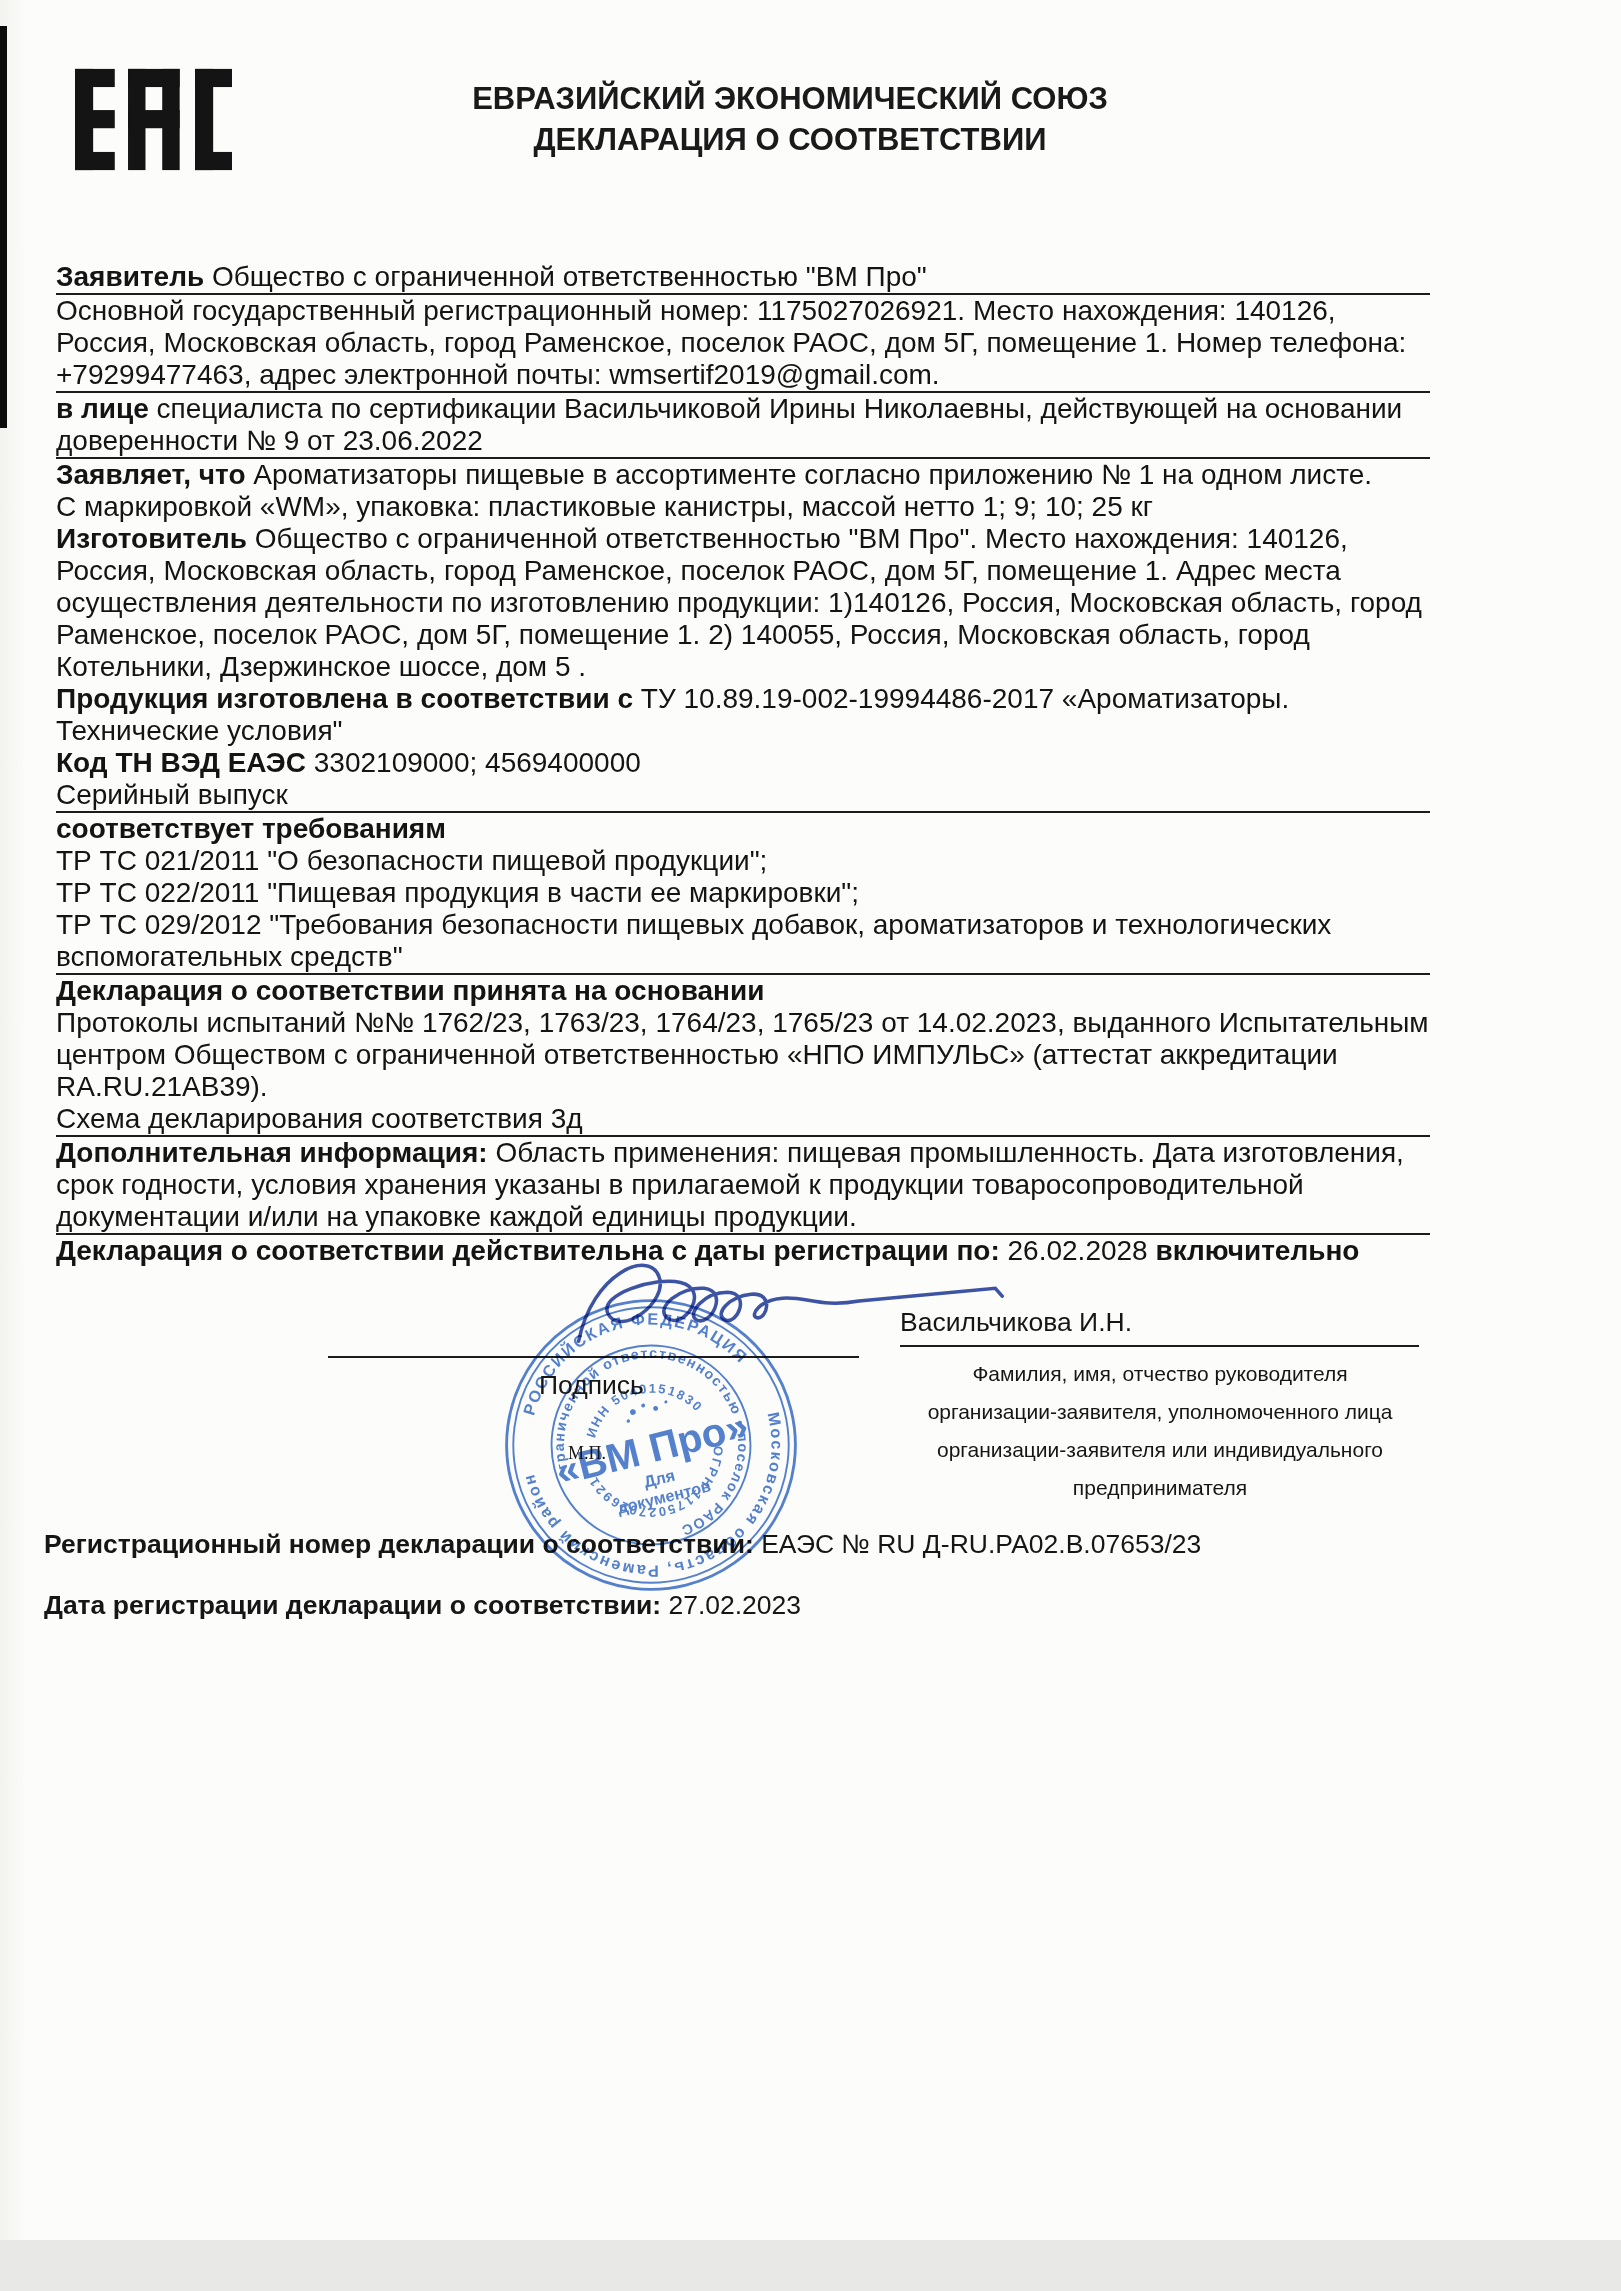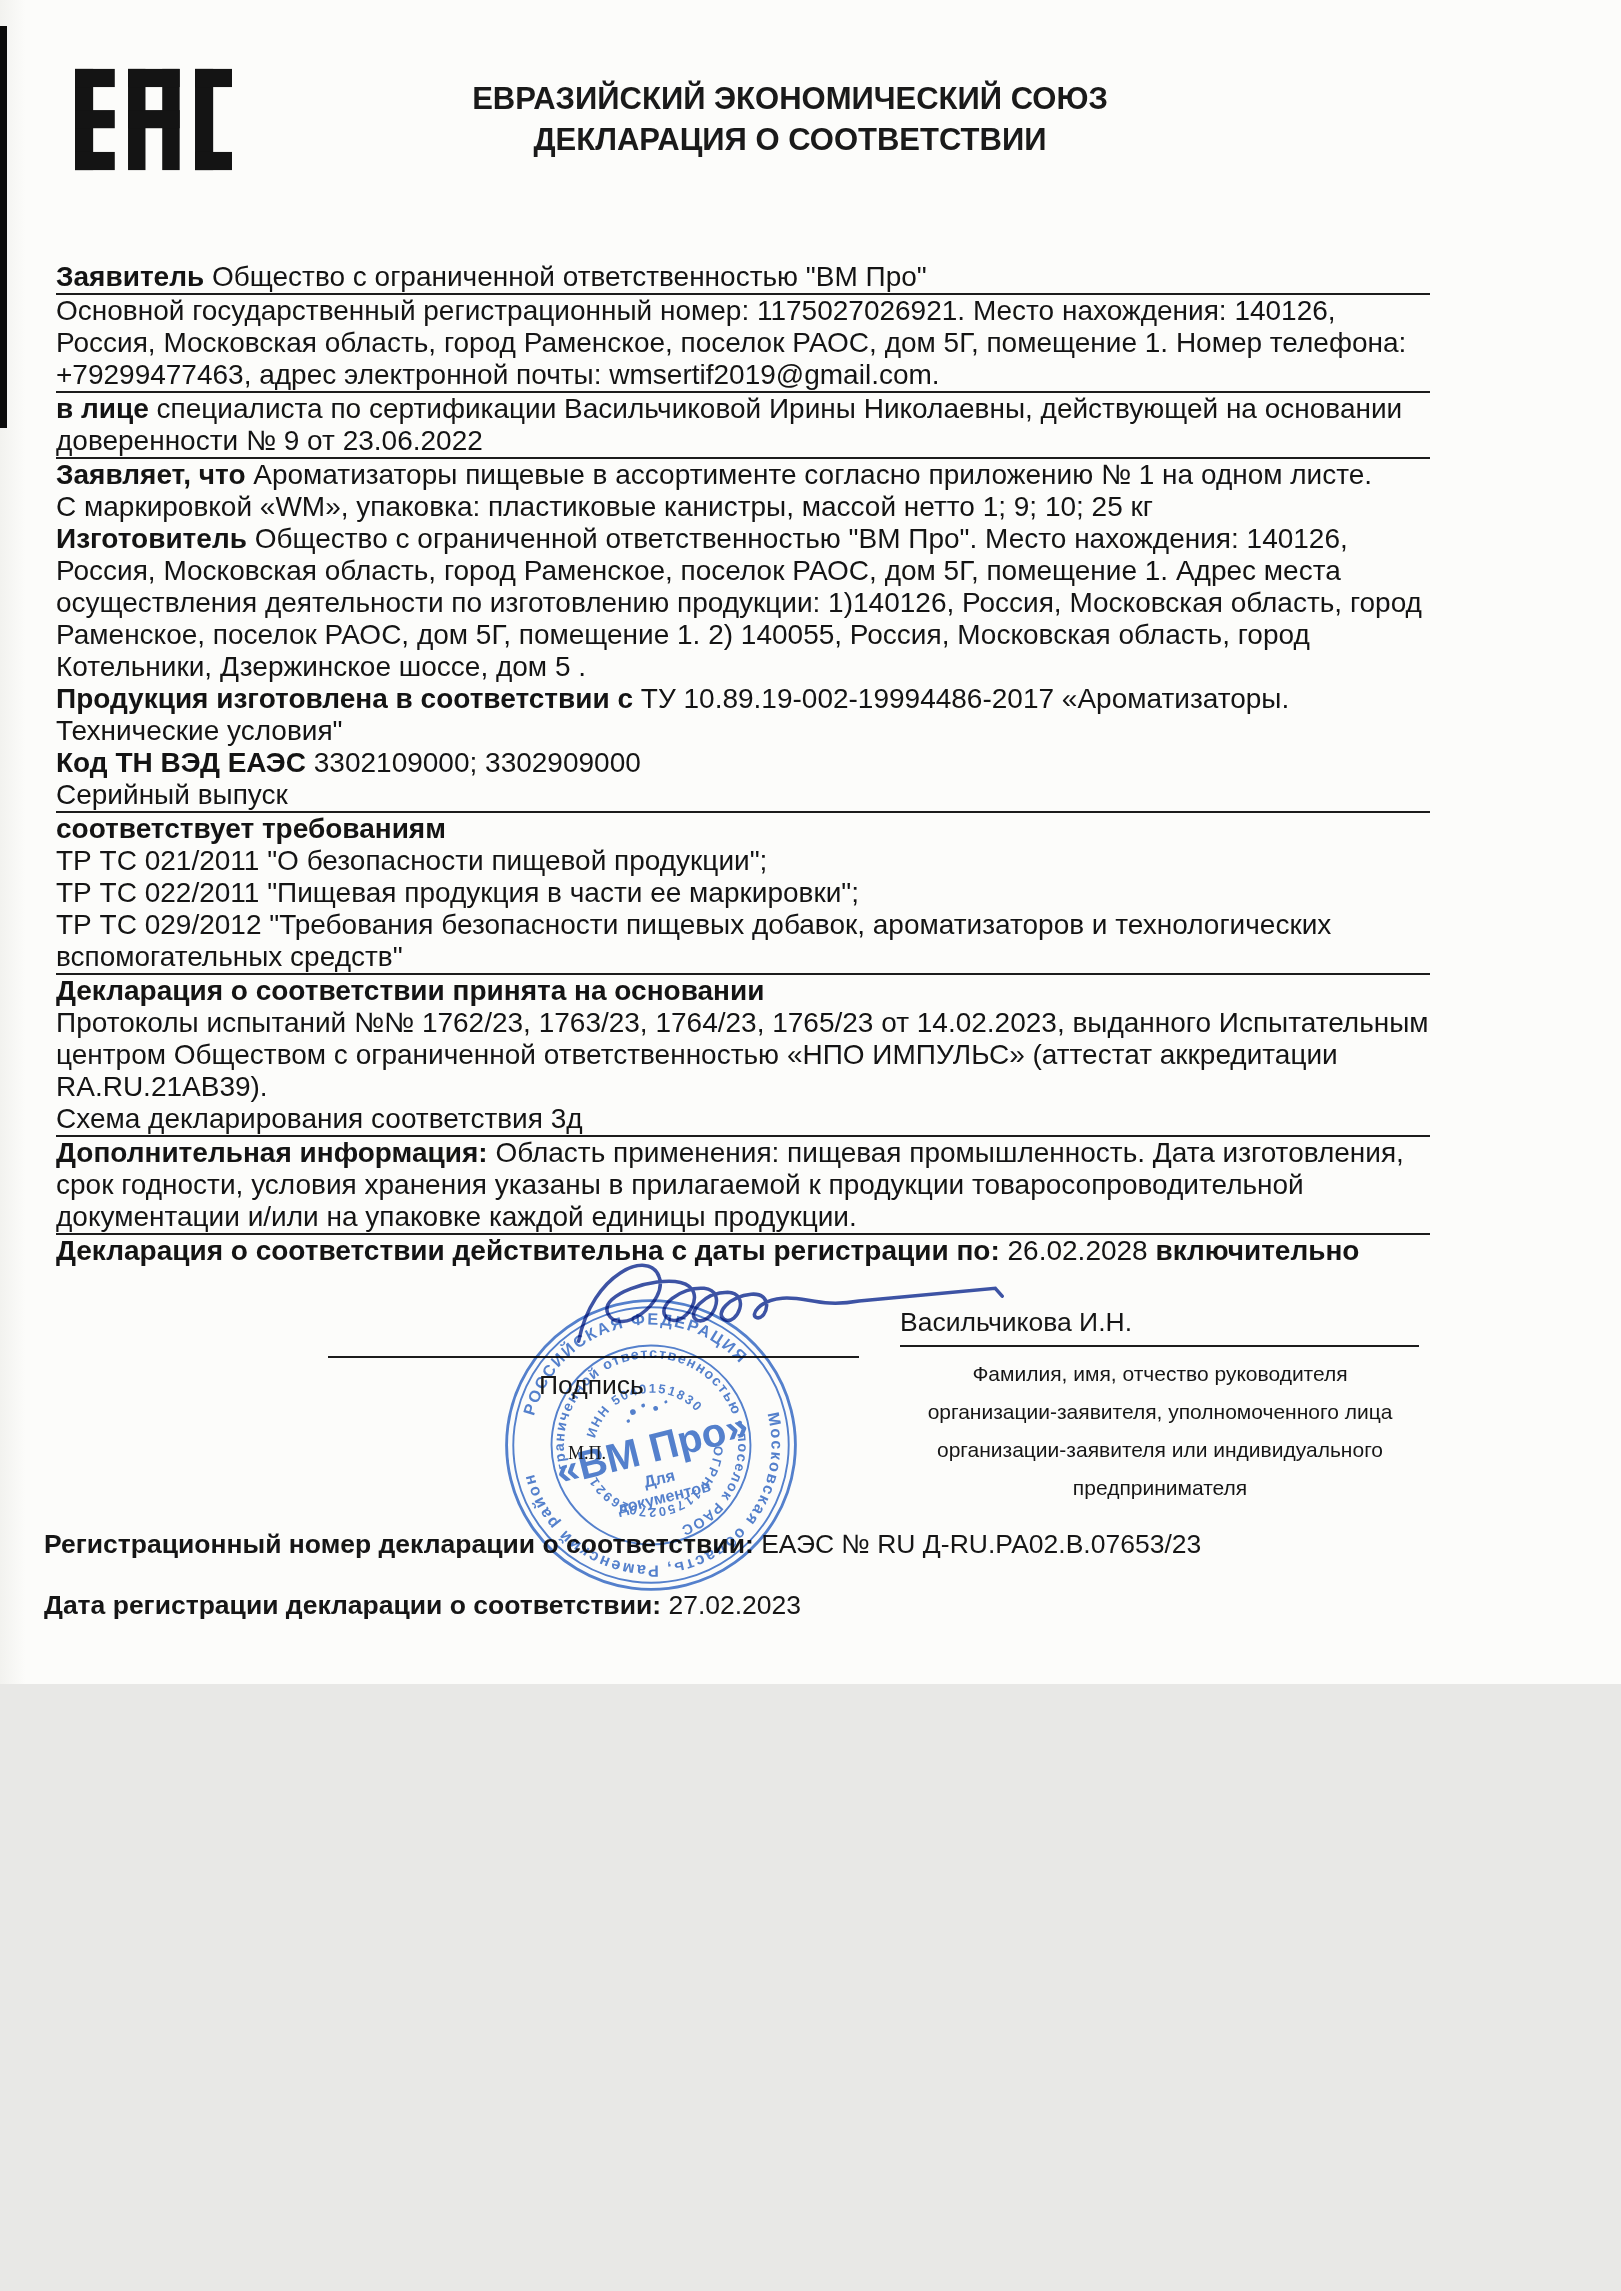--- a/index.html
+++ b/index.html
@@ -1,18 +1,18 @@
 <!DOCTYPE html>
 <html><head>
 <meta charset="utf-8">
 <style>
   * { margin:0; padding:0; box-sizing:border-box; }
   html,body { background:#e8e8e6; }
   .page {
-    position:relative; width:1621px; height:1684px;
+    position:relative; width:1621px; height:2240px;
     background:linear-gradient(90deg,#f2f2ef 0px,#fcfcfa 25.5px,#fcfcfa 100%);
     font-family:"Liberation Sans", sans-serif; color:#161616; overflow:hidden;
   }
   .scan-bar { position:absolute; left:0; top:25.5px; width:6.9px; height:402px; background:#0b0b0b; }
   .eac-logo { position:absolute; left:75px; top:50px; width:157px; height:139px; }
   .title {
     position:absolute; left:98px; top:78px; width:1384px; text-align:center;
     font-weight:bold; font-size:31px; line-height:41px; color:#1a1a1a;
   }
   .doc-rows { position:absolute; left:56px; top:261px; width:1374px; font-size:28px; line-height:32px; color:#141414; }
@@ -82,21 +82,21 @@
       <div class="doc-row underlined"><span>доверенности № 9 от  23.06.2022</span></div>
       <div class="doc-row"><span class="b">Заявляет, что </span><span>Ароматизаторы пищевые в ассортименте согласно приложению № 1 на одном листе.</span></div>
       <div class="doc-row"><span>С маркировкой «WM»,  упаковка: пластиковые канистры, массой нетто 1; 9; 10; 25 кг</span></div>
       <div class="doc-row"><span class="b">Изготовитель </span><span>Общество с ограниченной ответственностью "ВМ Про". Место нахождения: 140126,</span></div>
       <div class="doc-row"><span>Россия, Московская область, город Раменское, поселок  РАОС, дом 5Г, помещение 1. Адрес места</span></div>
       <div class="doc-row"><span>осуществления деятельности по изготовлению продукции: 1)140126, Россия, Московская область, город</span></div>
       <div class="doc-row"><span>Раменское, поселок РАОС, дом 5Г, помещение 1. 2) 140055, Россия, Московская область, город</span></div>
       <div class="doc-row"><span>Котельники, Дзержинское шоссе, дом 5 .</span></div>
       <div class="doc-row"><span class="b">Продукция изготовлена в соответствии с </span><span>ТУ 10.89.19-002-19994486-2017 «Ароматизаторы.</span></div>
       <div class="doc-row"><span>Технические условия"</span></div>
-      <div class="doc-row"><span class="b">Код ТН ВЭД ЕАЭС </span><span>3302109000; 3302909000</span></div>
+      <div class="doc-row"><span class="b">Код ТН ВЭД ЕАЭС </span><span>3302109000; 4569400000</span></div>
       <div class="doc-row underlined"><span>Серийный выпуск</span></div>
       <div class="doc-row"><span class="b">соответствует требованиям</span></div>
       <div class="doc-row"><span>ТР ТС 021/2011 "О безопасности пищевой продукции";</span></div>
       <div class="doc-row"><span>ТР ТС 022/2011 "Пищевая продукция в части ее маркировки";</span></div>
       <div class="doc-row"><span>ТР ТС 029/2012 "Требования безопасности пищевых добавок, ароматизаторов и технологических</span></div>
       <div class="doc-row underlined"><span>вспомогательных средств"</span></div>
       <div class="doc-row"><span class="b">Декларация о соответствии принята на основании</span></div>
       <div class="doc-row"><span>Протоколы испытаний №№ 1762/23, 1763/23, 1764/23, 1765/23 от 14.02.2023, выданного Испытательным</span></div>
       <div class="doc-row"><span>центром Обществом с ограниченной ответственностью «НПО ИМПУЛЬС» (аттестат аккредитации</span></div>
       <div class="doc-row"><span>RA.RU.21АВ39).</span></div>

